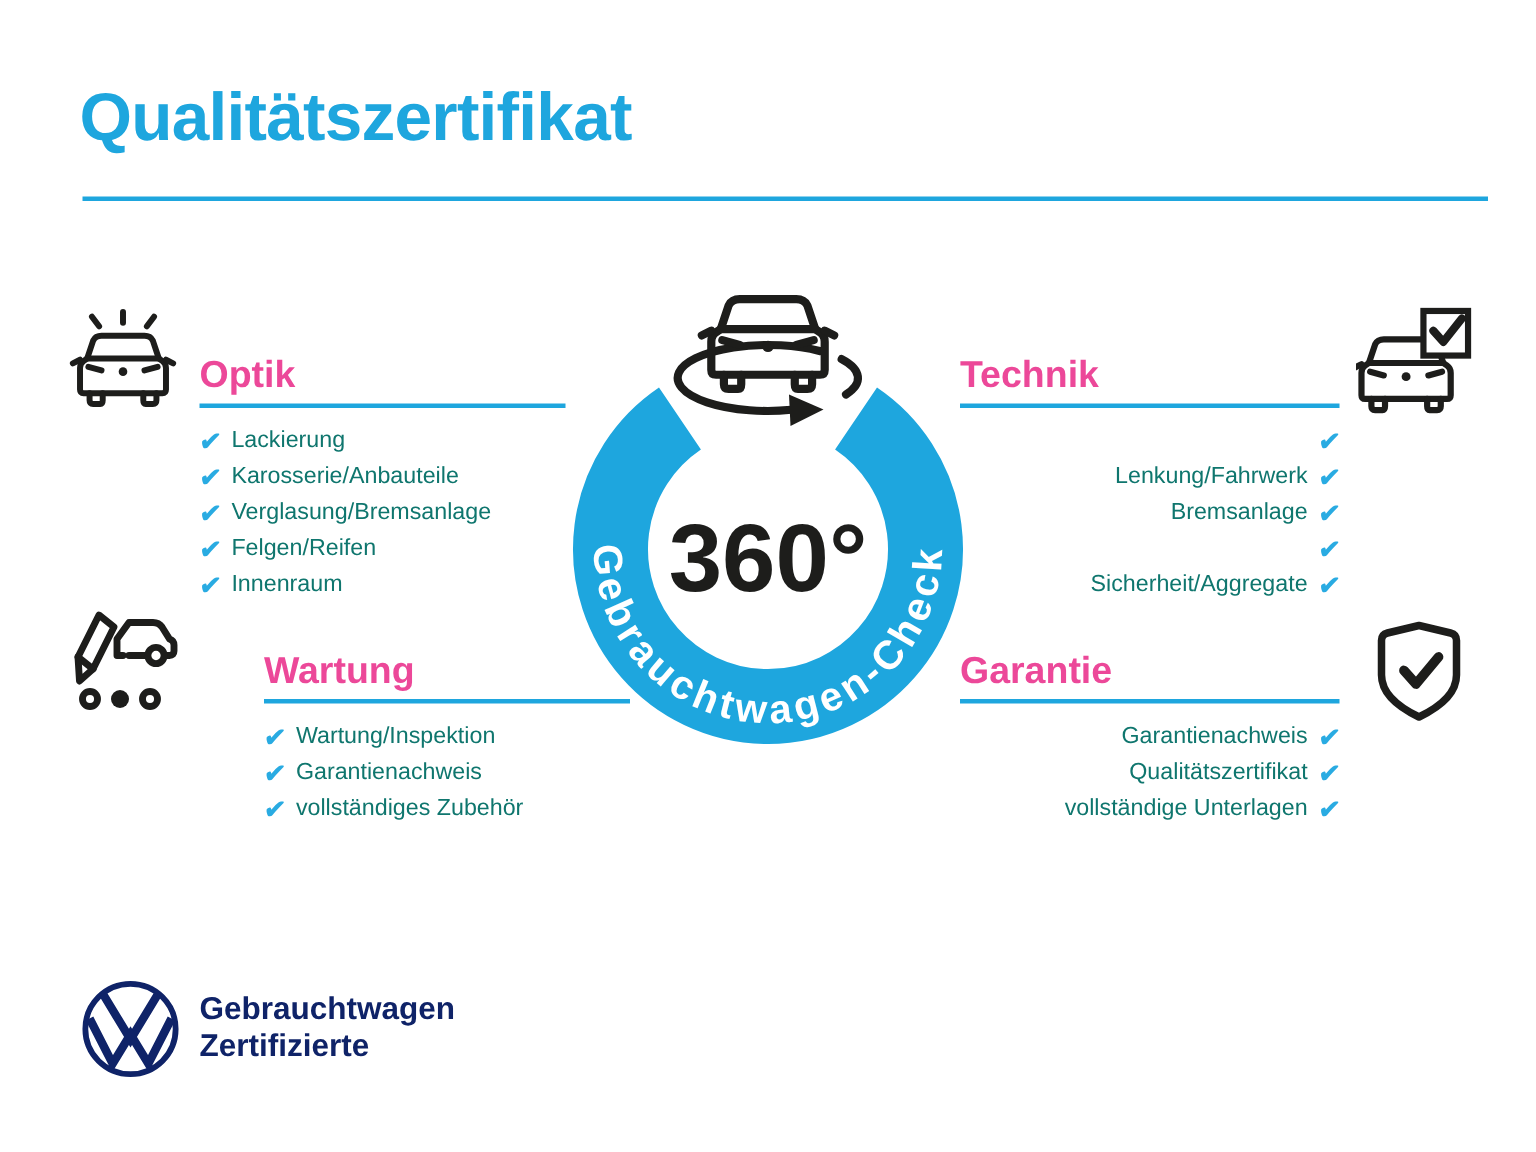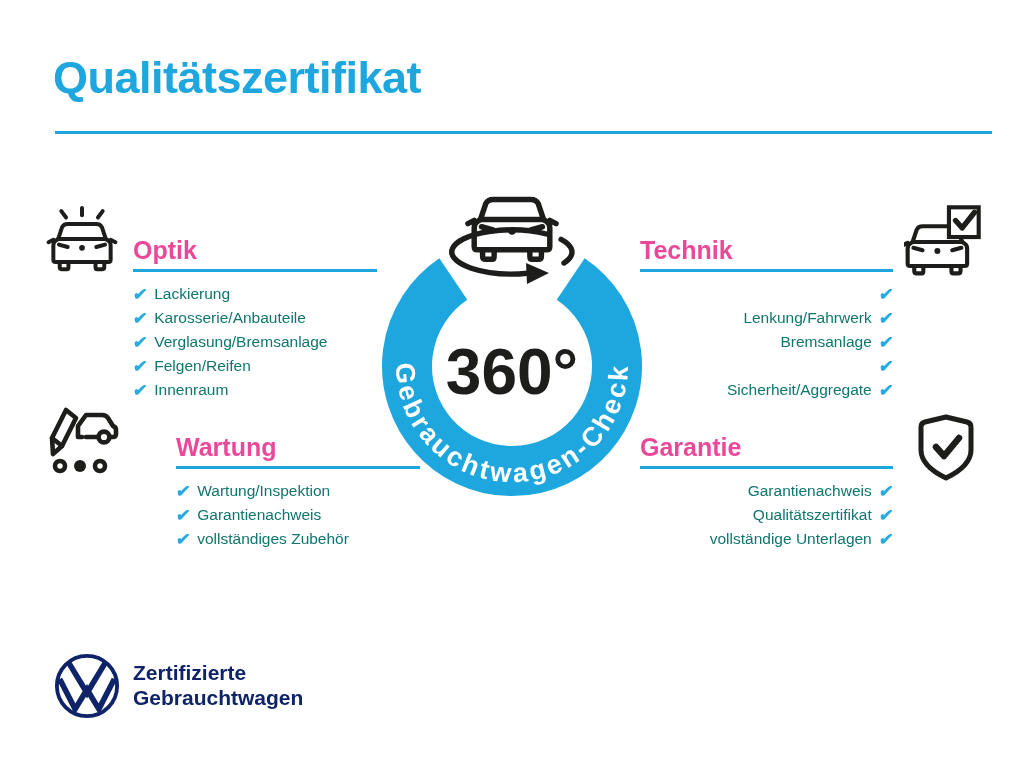--- a/index.html
+++ b/index.html
@@ -233,15 +233,15 @@
 </svg>
 
 <svg class="vw-logo" width="70" height="70" viewBox="-50 -50 100 100">
   <g stroke="#0f2368" fill="none" stroke-linecap="butt" stroke-linejoin="miter">
     <circle cx="0" cy="0" r="43" stroke-width="5.5"></circle>
     <path d="M -26,-33 L 0,10 L 26,-33" stroke-width="8"></path>
     <path d="M -39,-10 L -17,33 L 0,5 L 17,33 L 39,-10" stroke-width="8"></path>
   </g>
 </svg>
 <div class="brand-text">
+  <div>Gebrauchtwagen</div>
   <div>Zertifizierte</div>
-  <div>Gebrauchtwagen</div>
 </div>
 
 </body></html>

